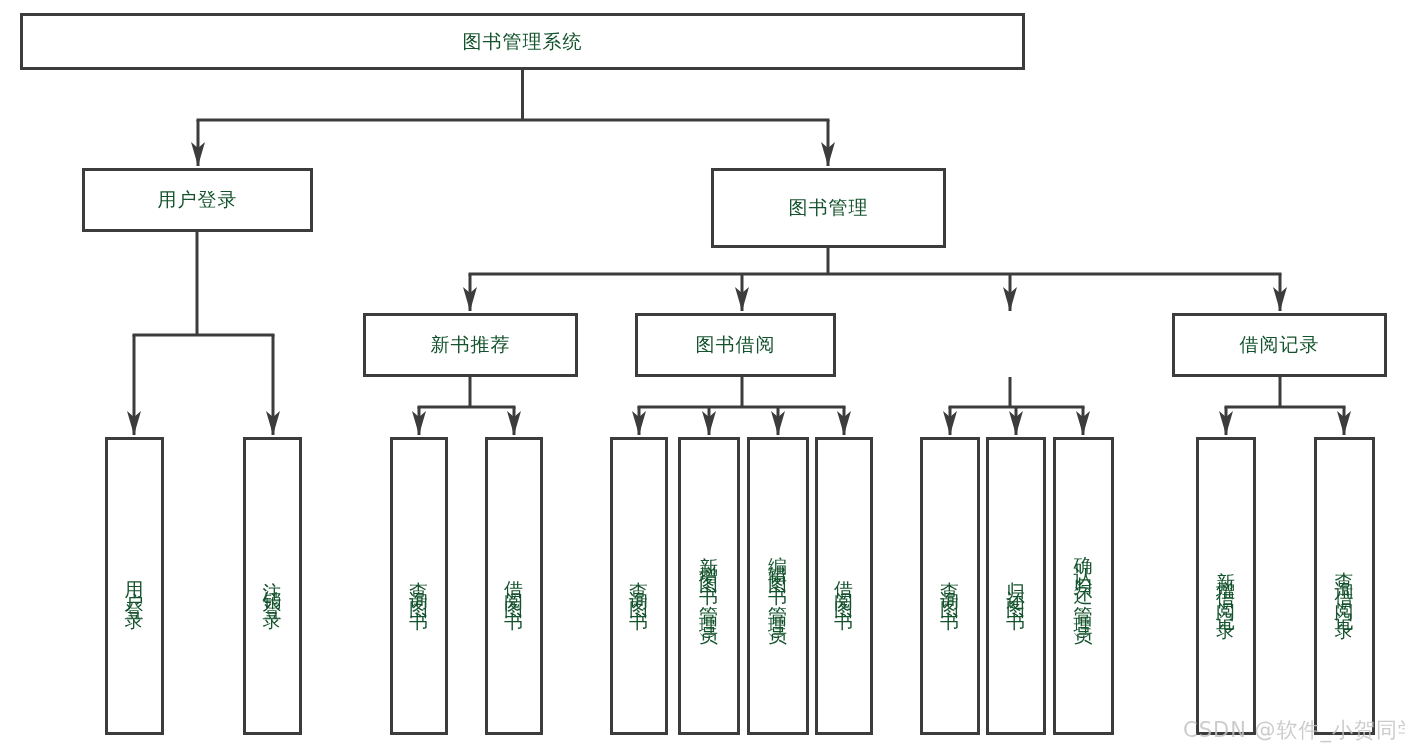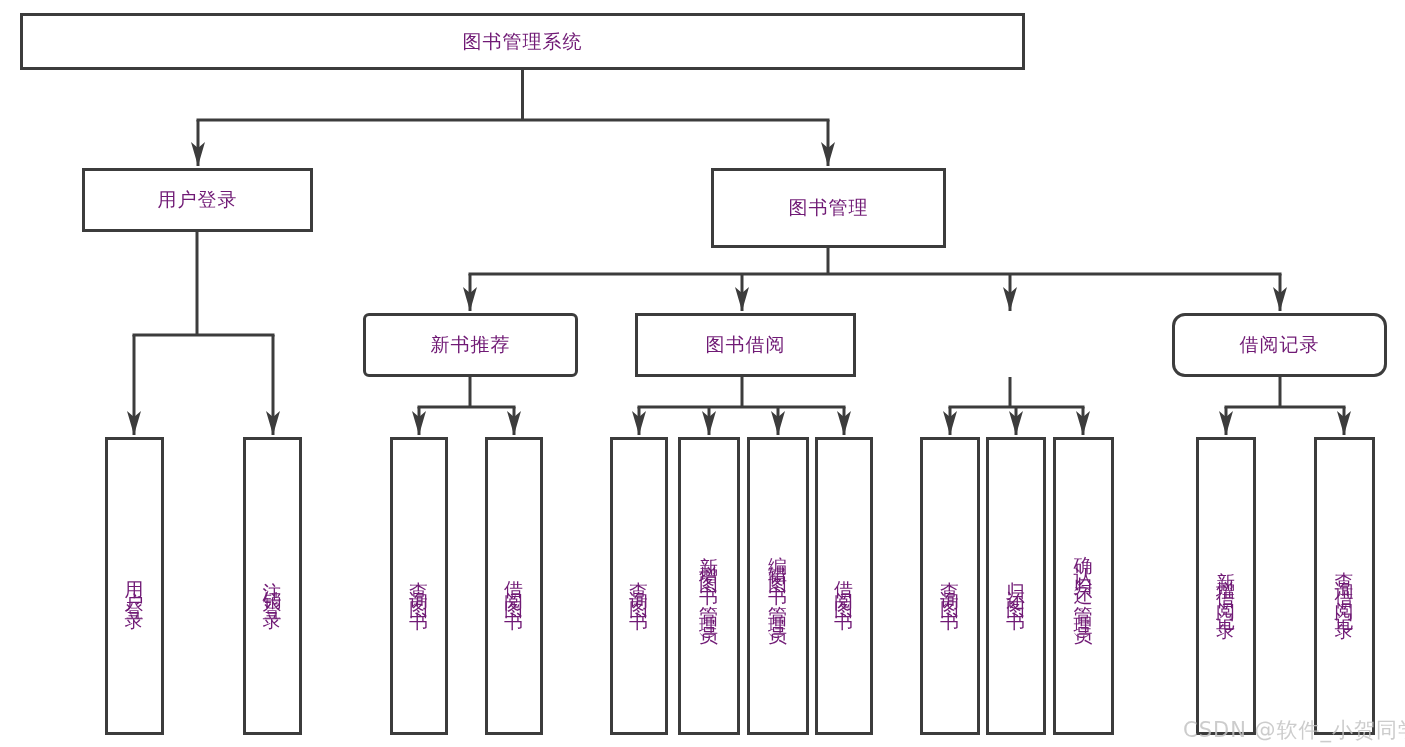--- a/index.html
+++ b/index.html
@@ -21,21 +21,21 @@
     position: absolute;
     left: 0; top: 0;
     width: 1405px; height: 747px;
     z-index: 1;
   }
   .node {
     position: absolute;
     box-sizing: border-box;
     background: #ffffff;
     border: 3px solid #3c3c3c;
-    color: #701a75;
+    color: #14532d;
     display: flex;
     align-items: center;
     justify-content: center;
     font-size: 19px;
     letter-spacing: 1px;
     z-index: 2;
     white-space: nowrap;
   }
   .hnode { 
   }
@@ -45,24 +45,24 @@
     letter-spacing: 10px;
     white-space: normal;
     line-height: 1.0;
   }
   
   #n-root  { left: 20px;   top: 13px;  width: 1005px; height: 57px; }
   
   #n-login { left: 82px;   top: 168px; width: 231px;  height: 64px; }
   #n-mgmt  { left: 711px;  top: 168px; width: 235px;  height: 80px; }
   
-  #n-new   { left: 363px;  top: 313px; width: 215px;  height: 64px; border-radius: 6px; }
-  #n-bor   { left: 635px;  top: 313px; width: 221px;  height: 64px; }
+  #n-new   { left: 363px;  top: 313px; width: 215px;  height: 64px; }
+  #n-bor   { left: 635px;  top: 313px; width: 201px;  height: 64px; }
   #n-cur   { left: 902px;  top: 313px; width: 215px;  height: 64px; }
-  #n-rec   { left: 1172px; top: 313px; width: 215px;  height: 64px; border-radius: 13px; }
+  #n-rec   { left: 1172px; top: 313px; width: 215px;  height: 64px; }
   
   .leaf { top: 437px; height: 298px; }
   #l-a1 { left: 105px;  width: 59px; }
   #l-a2 { left: 243px;  width: 59px; }
   #l-b1 { left: 390px;  width: 58px; }
   #l-b2 { left: 485px;  width: 58px; }
   #l-c1 { left: 610px;  width: 58px; }
   #l-c2 { left: 678px;  width: 62px; }
   #l-c3 { left: 747px;  width: 62px; }
   #l-c4 { left: 815px;  width: 58px; }

